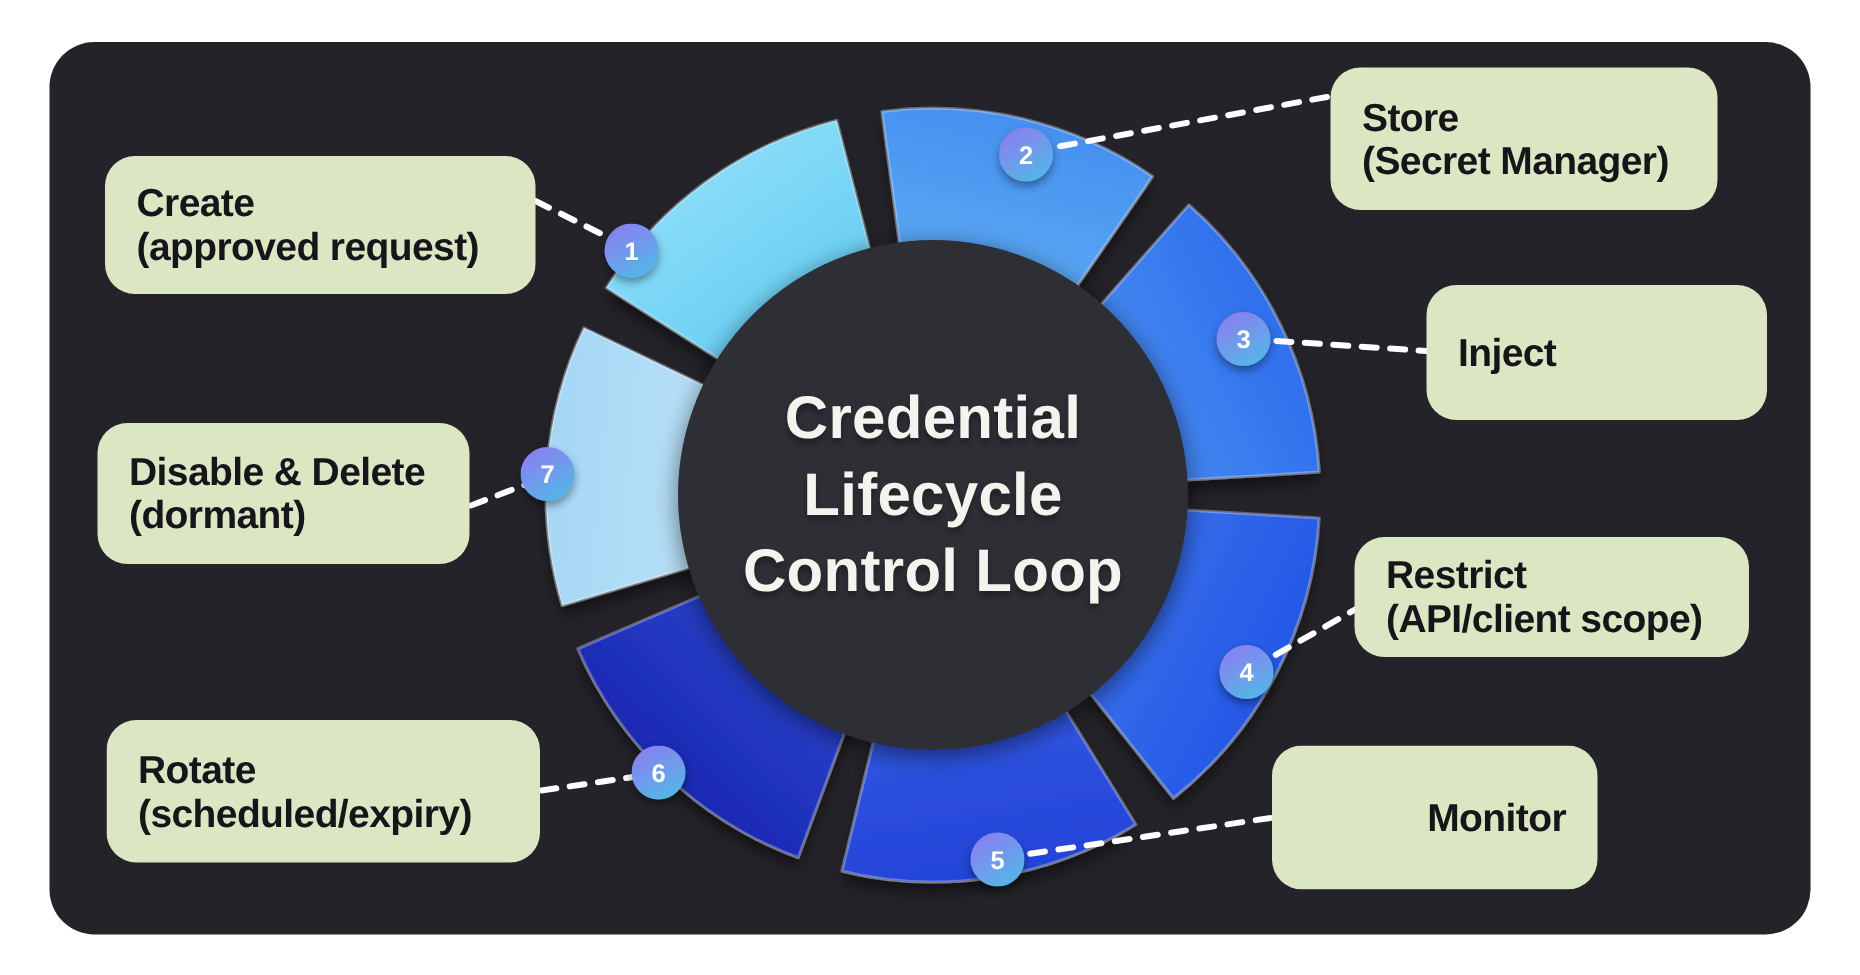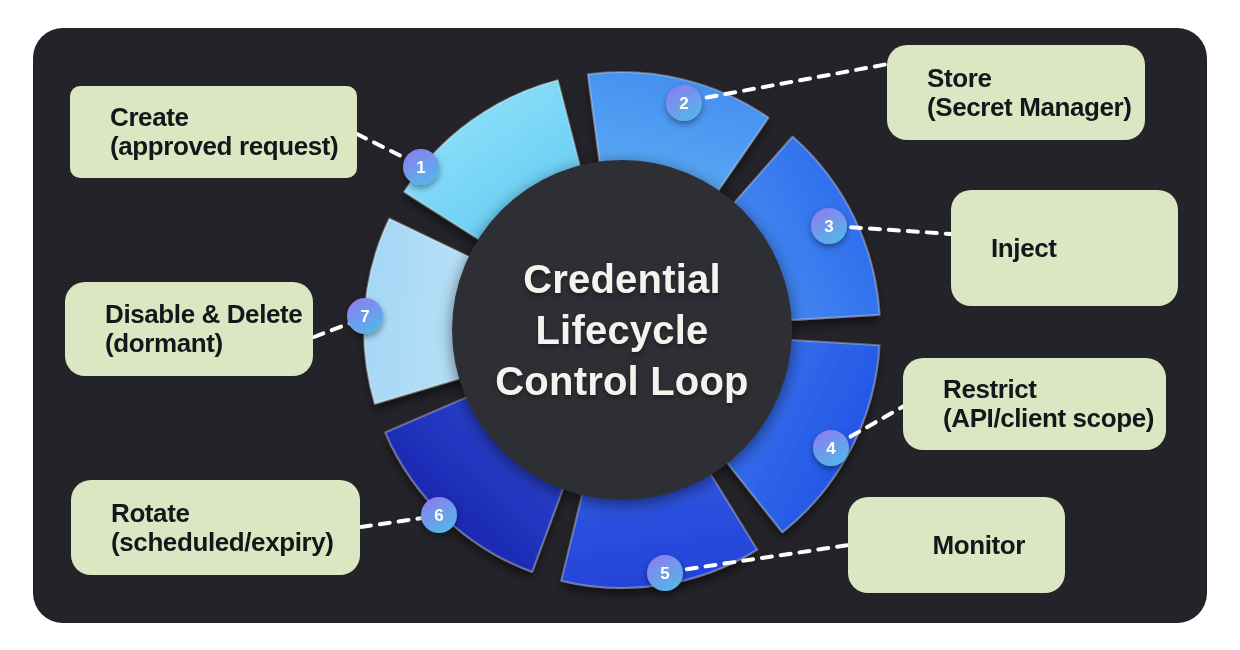--- a/index.html
+++ b/index.html
@@ -52,28 +52,28 @@
     background: var(--box-bg, #dbe7c2);
     border-radius: 20px;
     color: var(--box-text, #15151a);
     font-weight: bold;
     font-size: 26px;
     line-height: 29px;
     letter-spacing: -0.4px;
     display: flex;
     flex-direction: column;
     justify-content: center;
-    padding: 0 40px;
+    padding: 0 21px;
     box-sizing: border-box;
     white-space: nowrap;
   }
-  .box-1 { left: 70px;  top: 86px;  width: 287px; height: 92px; border-radius: 10px; }
+  .box-1 { left: 70px;  top: 104px;  width: 287px; height: 92px; }
   .box-2 { left: 887px; top: 45px;  width: 258px; height: 95px; }
-  .box-3 { left: 951px; top: 190px; width: 227px; height: 116px; }
-  .box-4 { left: 903px; top: 358px; width: 263px; height: 92px; }
+  .box-3 { left: 951px; top: 190px; width: 227px; height: 90px; }
+  .box-4 { left: 903px; top: 358px; width: 263px; height: 80px; }
   .box-5 { left: 848px; top: 497px; width: 217px; height: 96px; text-align: right; }
   .box-6 { left: 71px;  top: 480px; width: 289px; height: 95px; }
   .box-7 { left: 65px;  top: 282px; width: 248px; height: 94px; }
 </style>
 </head>
 <body style="--panel-bg: #232329; --hub-bg: #2e2e35; --title-color: #f4f4ee; --box-bg: #dbe7c2; --box-text: #15151a; --line-color: #ffffff; background: rgb(255, 255, 255);">
 
 <div class="panel"></div>
 
 <svg class="wheel" width="1240" height="650" viewBox="0 0 1240 650">

